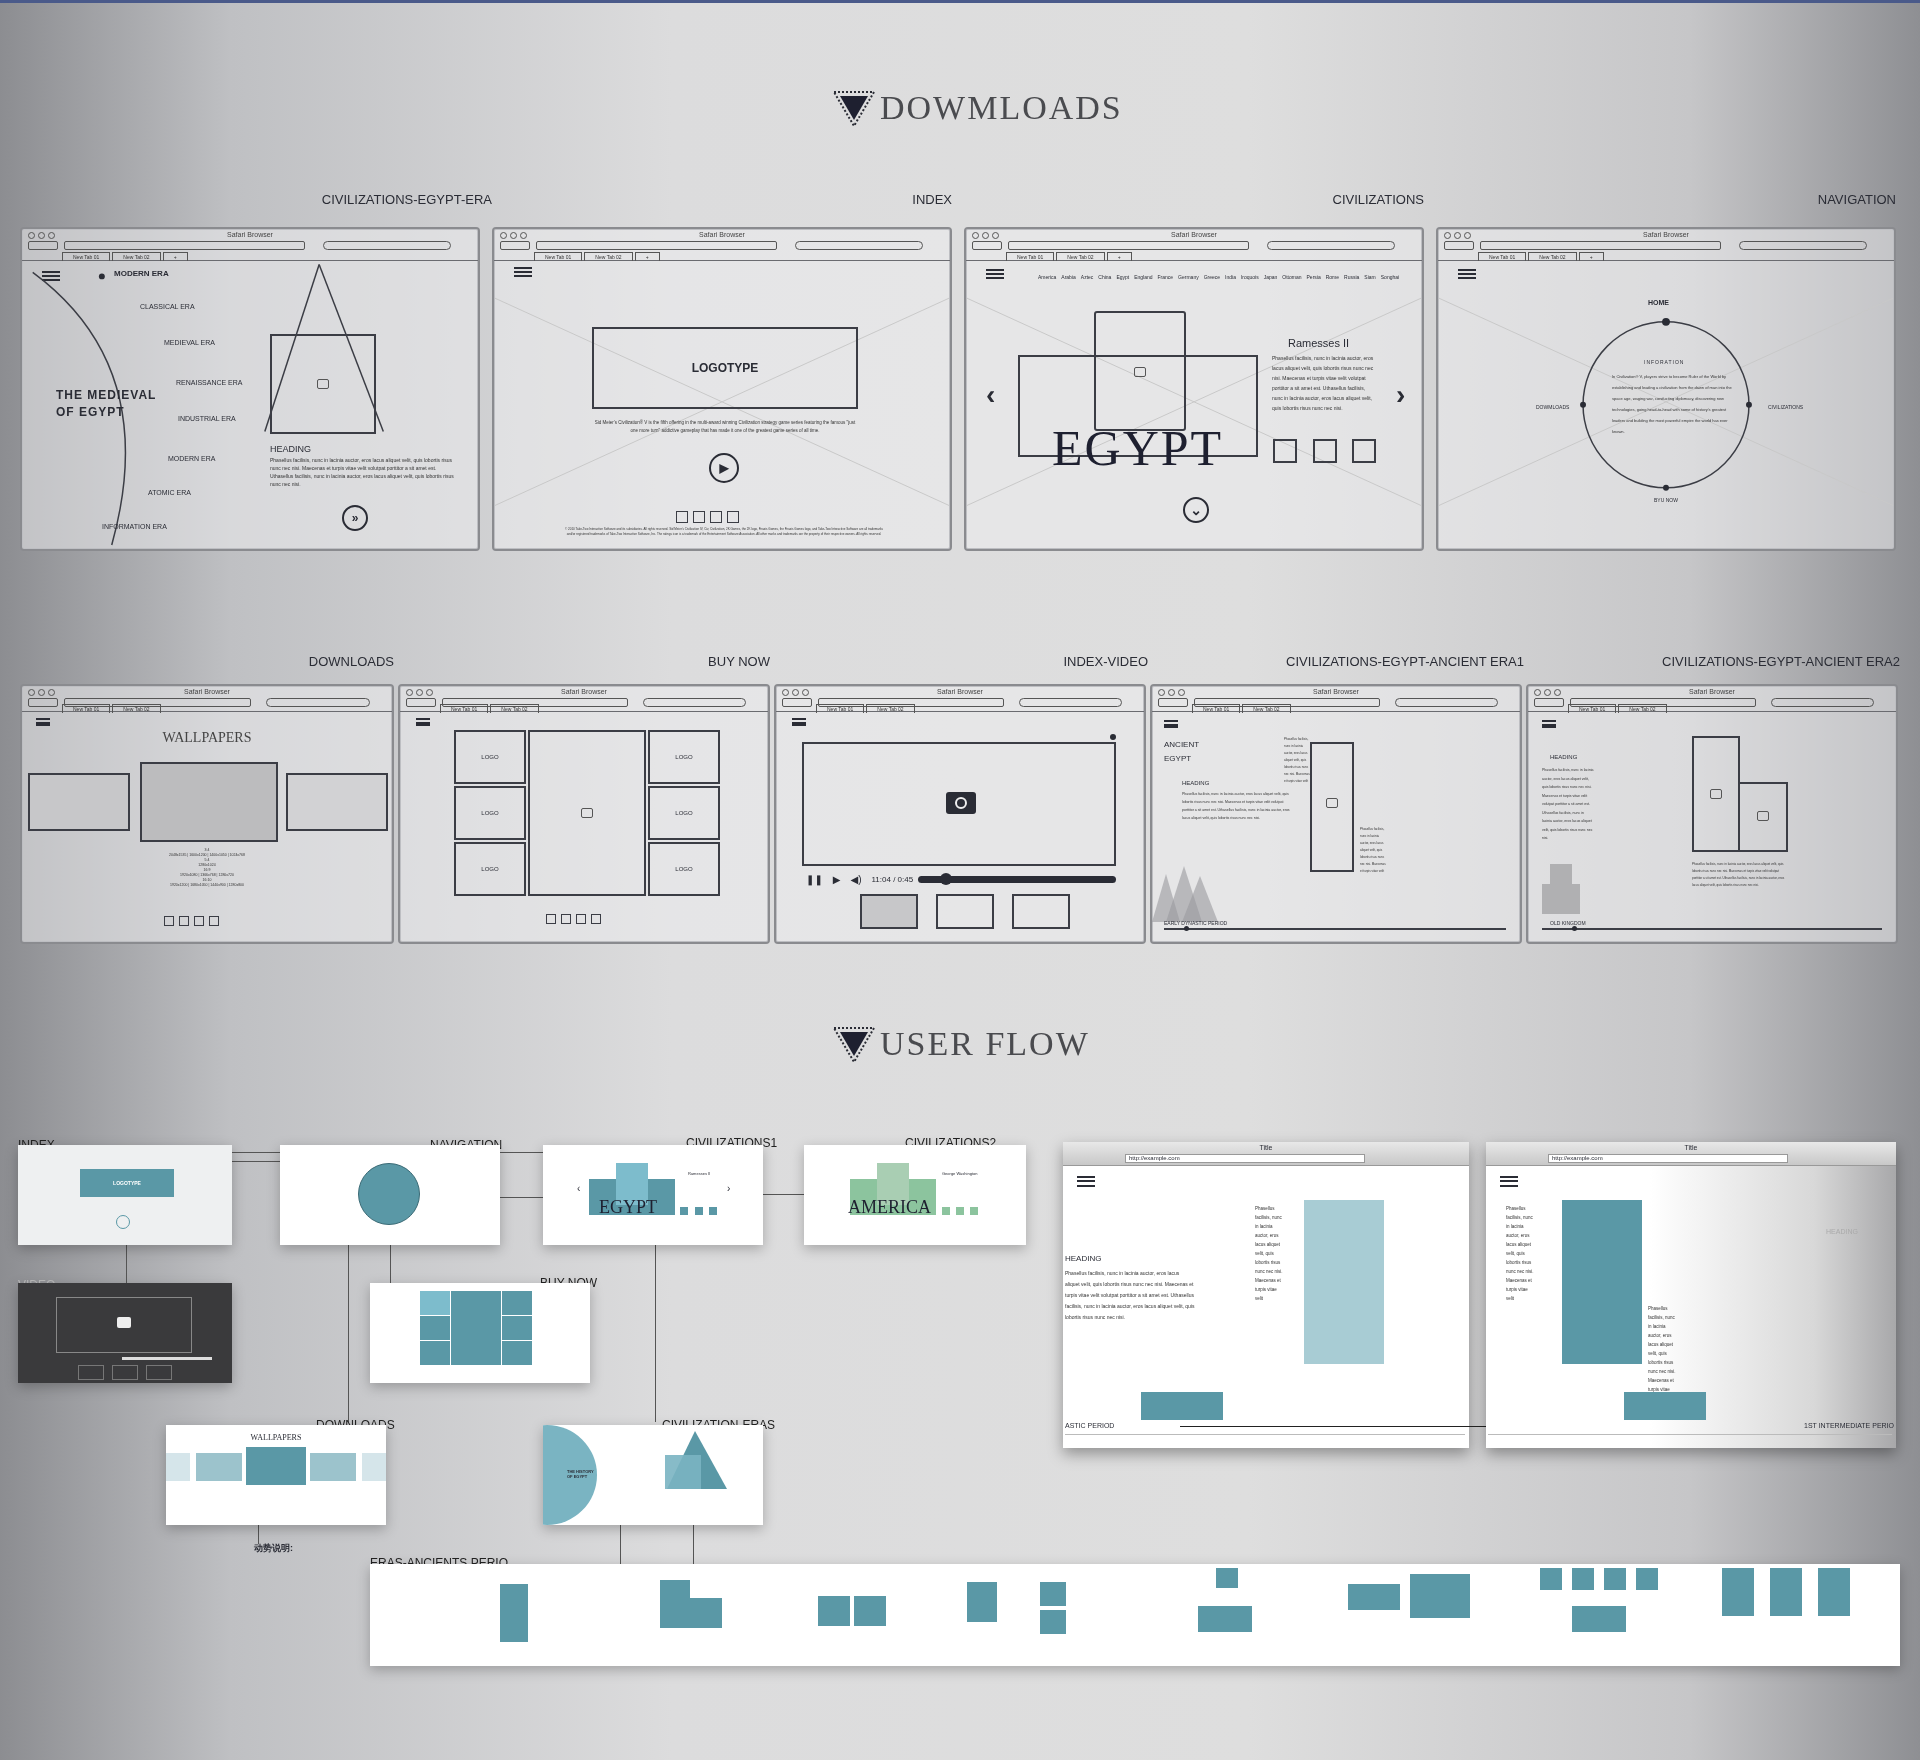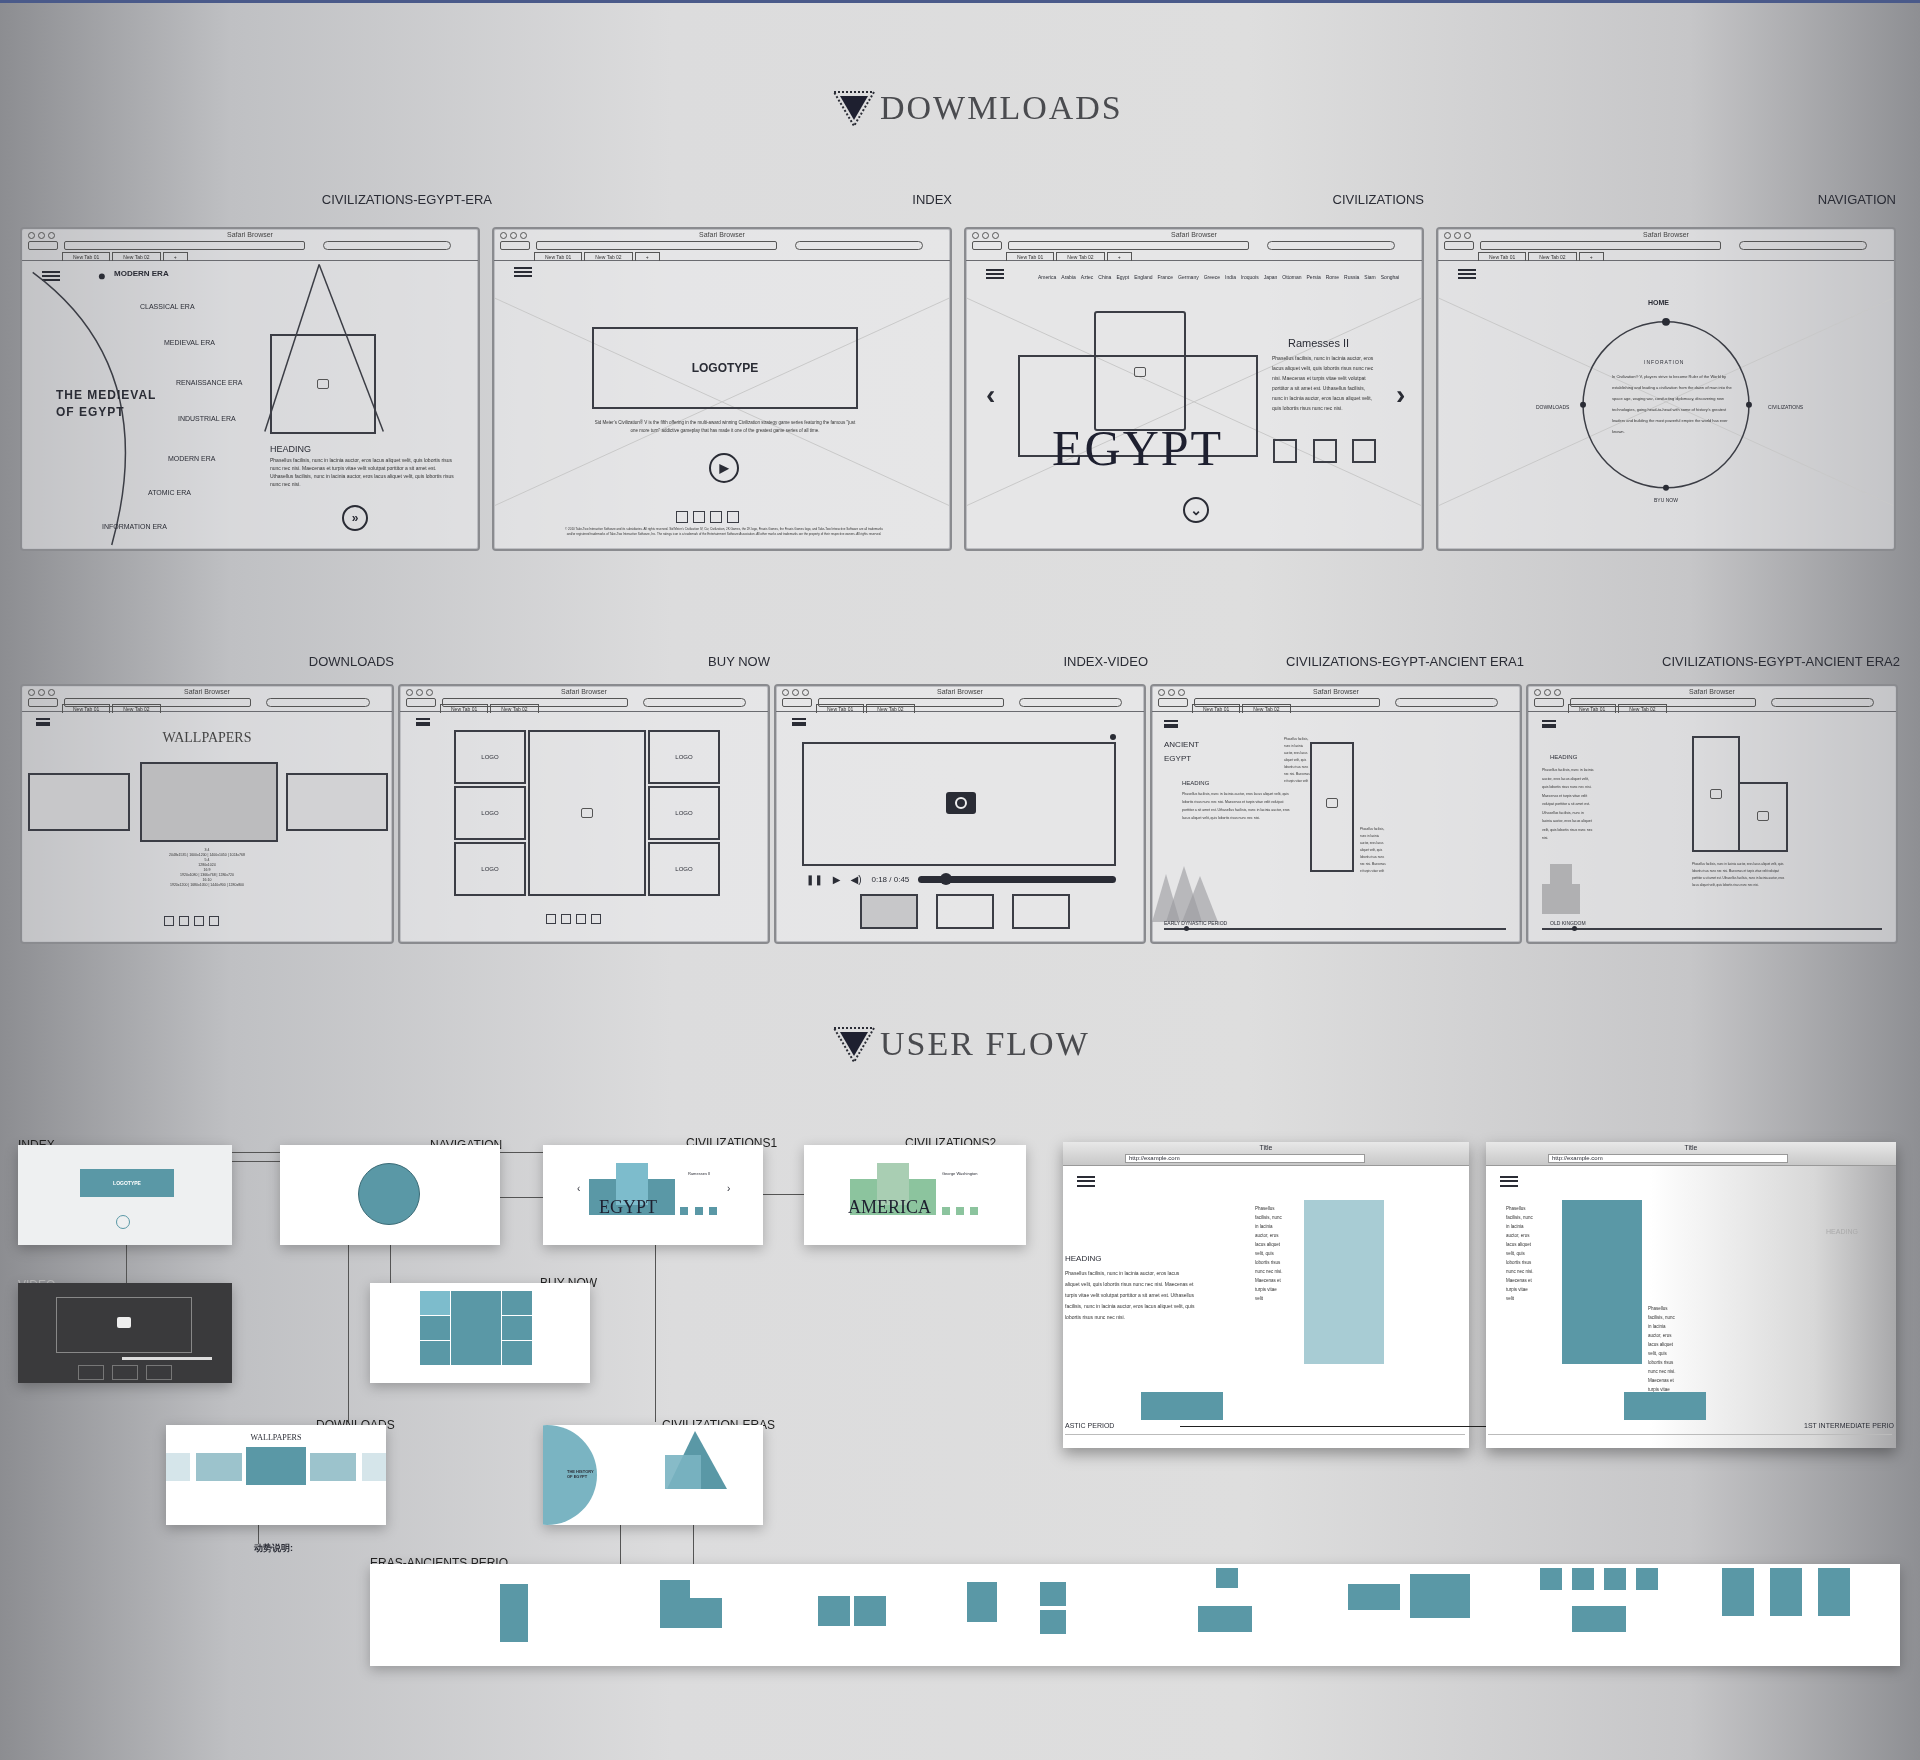--- a/index.html
+++ b/index.html
@@ -306,21 +306,21 @@
   <div class="hamb" style="left:16px;top:32px;width:14px;height:8px"></div>
   <div style="position:absolute;left:334px;top:48px;width:6px;height:6px;border-radius:50%;background:#2a2c35"></div>
   <div class="box" style="left:26px;top:56px;width:314px;height:124px"></div>
   <div style="position:absolute;left:170px;top:106px;width:30px;height:22px;background:#2a2c35;border-radius:3px">
       <div style="position:absolute;left:9px;top:5px;width:12px;height:12px;border:2px solid #eee;border-radius:50%"></div>
     </div>
   <div style="position:absolute;left:30px;top:188px;font-size:10px;display:flex;gap:10px;align-items:center">
     <span>❚❚</span>
       <span>▶</span>
       <span>◀)</span>
-      <span style="font-size:8px">0:18 / 0:45</span>
+      <span style="font-size:8px">11:04 / 0:45</span>
   </div>
   <div style="position:absolute;left:142px;top:190px;width:198px;height:7px;background:#2a2c35;border-radius:4px">
       <div style="position:absolute;left:22px;top:-3px;width:12px;height:12px;border-radius:50%;background:#2a2c35"></div>
     </div>
   <div class="gbox" style="left:84px;top:208px;width:58px;height:35px"></div>
   <div class="box" style="left:160px;top:208px;width:58px;height:35px"></div>
   <div class="box" style="left:236px;top:208px;width:58px;height:35px"></div>
 </div>
 
 <div class="browser" style="left:1150px;top:684px;width:372px;height:260px">

